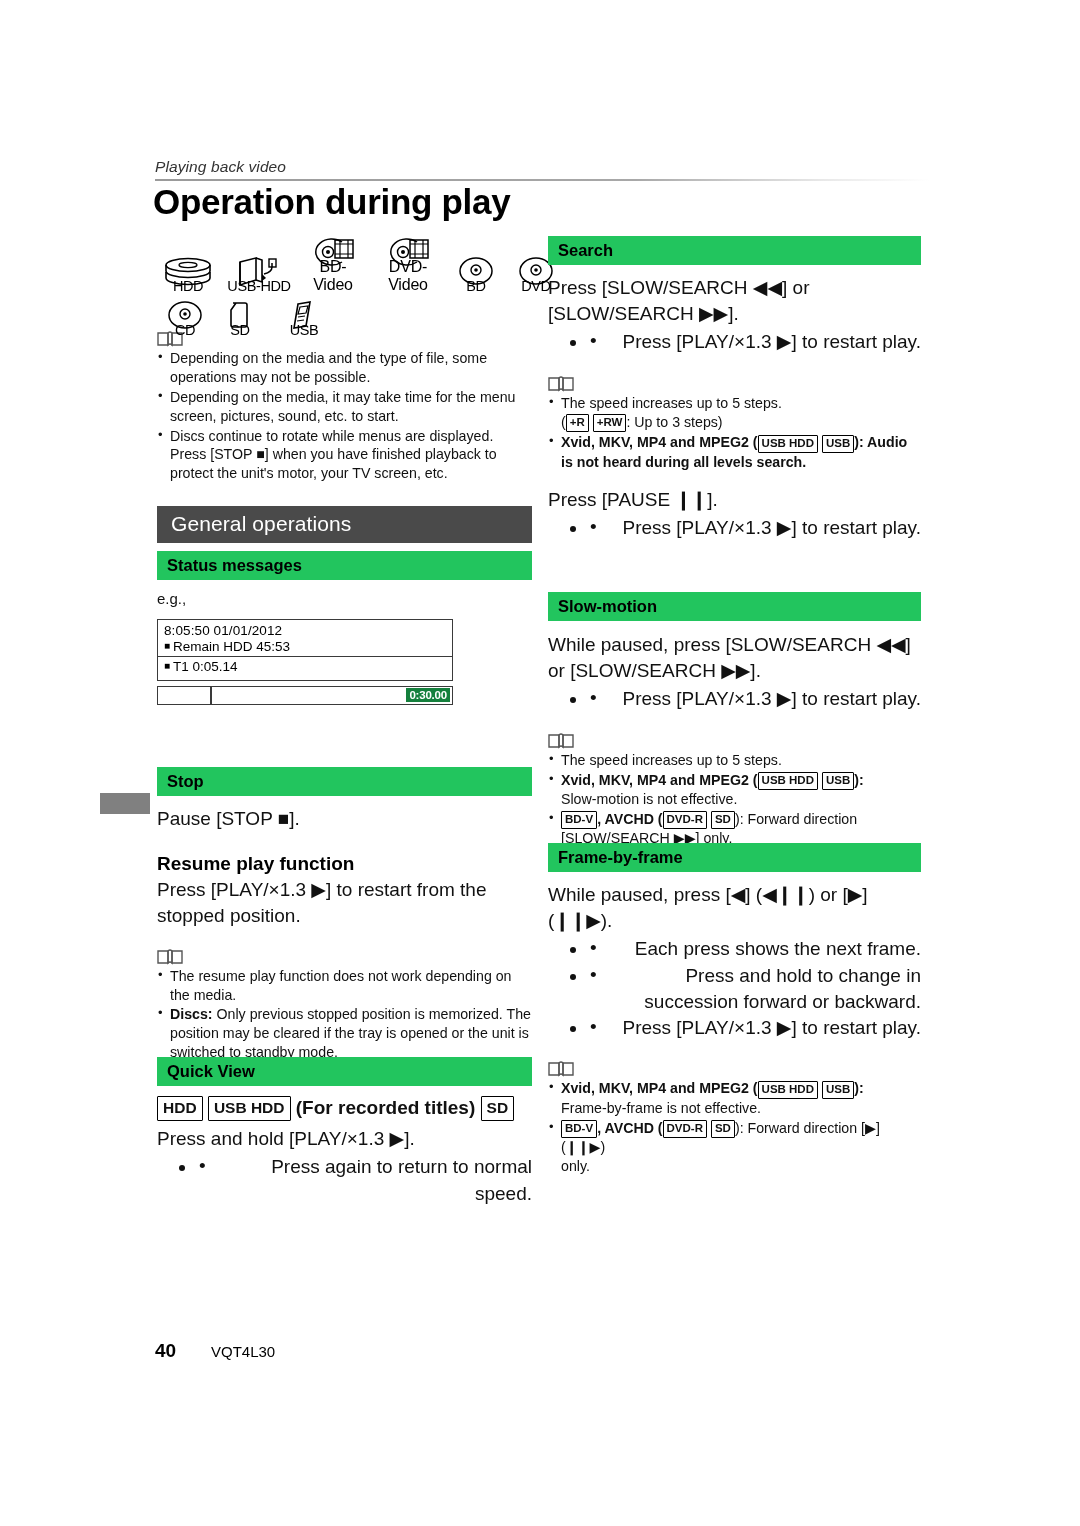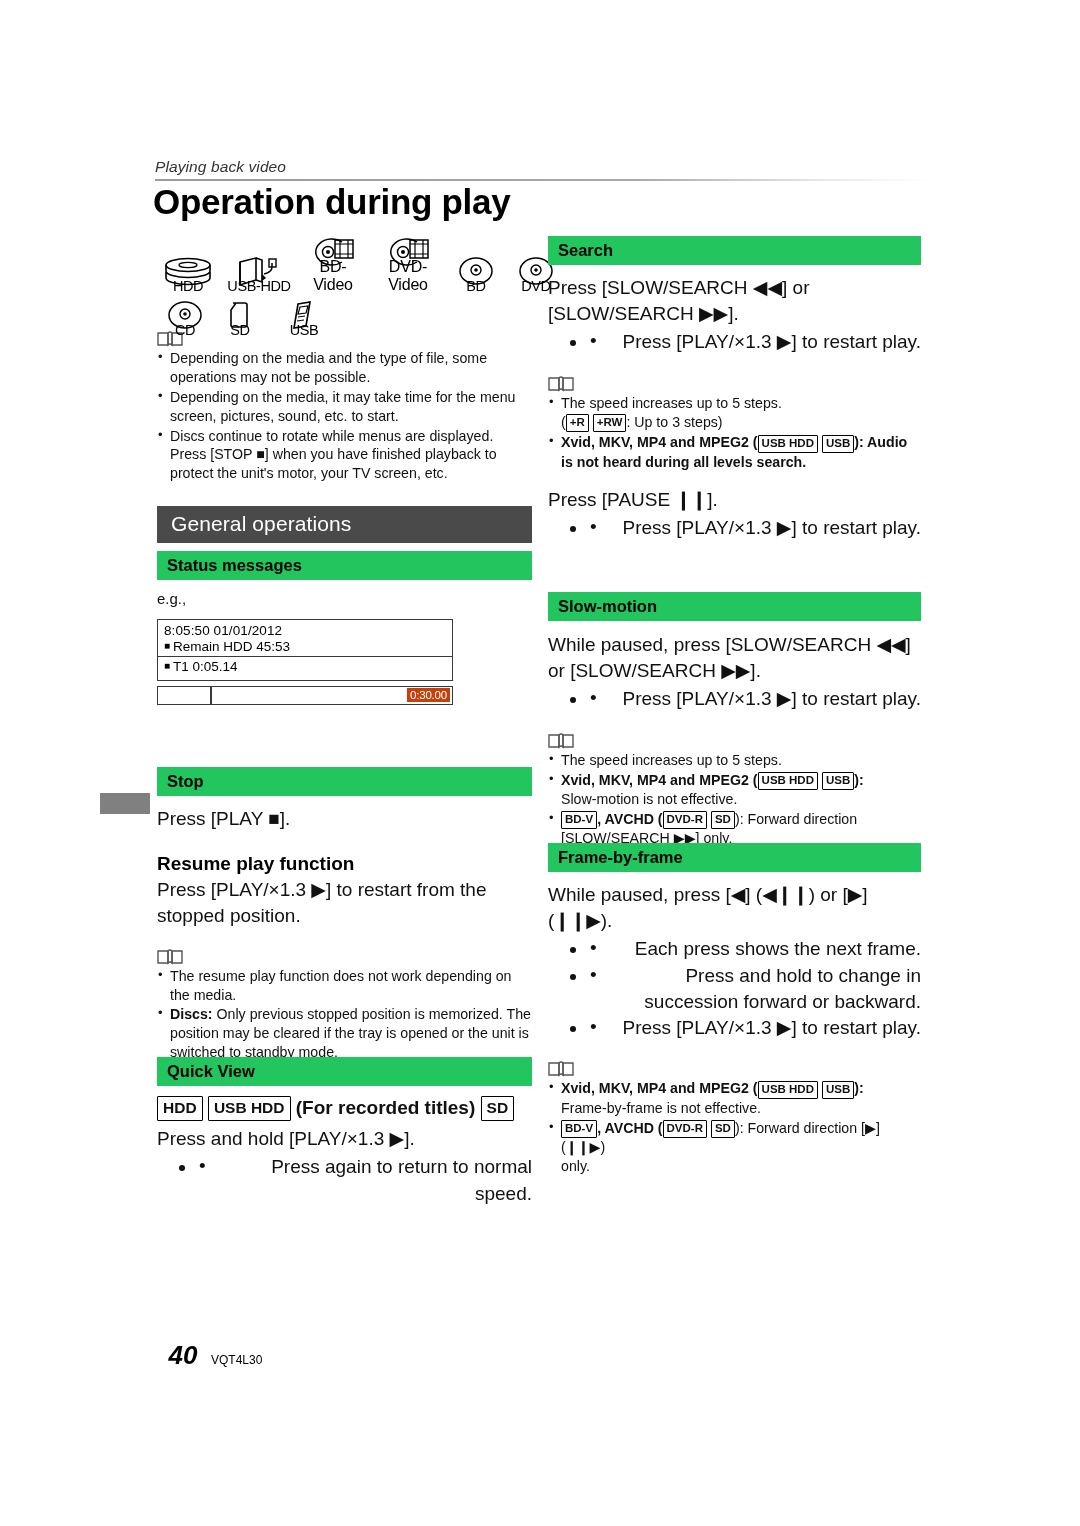--- a/index.html
+++ b/index.html
@@ -195,24 +195,24 @@
   }
   .status-bar .tick {
     position: absolute;
     left: 52px; top: 0; bottom: 0;
     width: 1.5px;
     background: #3a3a3a;
   }
   .status-time {
     position: absolute;
     right: 2px; top: 1.5px;
-    background: #c2410c;
+    background: #15803d;
     color: #ffffff;
     font-size: 11.5px;
-    font-weight: normal;
+    font-weight: bold;
     padding: 0.5px 3px 1px 3px;
     letter-spacing: -0.2px;
     text-align: center;
   }
 
   
   .edge-tab {
     position: absolute;
     left: 100px;
     top: 793px;
@@ -221,29 +221,27 @@
     background: #808080;
   }
 
   
   .footer {
     position: absolute;
     left: 155px;
     top: 1340px;
   }
   .footer .pg {
-    font-size: 26px;
-    font-style: italic;
+    font-size: 19px;
     font-weight: bold;
     display: inline-block;
     width: 56px;
-    text-align: center;
   }
   .footer .code {
-    font-size: 12px;
+    font-size: 15px;
     display: inline-block;
   }
 
   
   .col-left { position: absolute; left: 157px; width: 375px; }
   .col-right { position: absolute; left: 548px; width: 373px; }
 </style>
 </head>
 <body>
 
@@ -399,21 +397,21 @@
     <div class="status-bar">
       <div class="tick"></div>
       <div class="status-time">0:30.00</div>
     </div>
   </div>
 
   <div class="edge-tab"></div>
 
   <div class="col-left" style="top:767px">
     <div class="bar-sub">Stop</div>
-    <div class="copy" style="margin-top:10px">Press [PLAY ■].</div>
+    <div class="copy" style="margin-top:10px">Pause [STOP ■].</div>
 
     <div class="subhead" style="margin-top:21px">Resume play function</div>
     <div class="copy" style="margin-top:2px">Press [PLAY/×1.3 ▶] to restart from the stopped position.</div>
 
     <div class="note" style="margin-top:18px">
       <div>
         <svg class="book-icon" width="26" height="17" viewBox="0 0 26 17">
           <path d="M1 3 h10 v12 h-10 Z" fill="none" stroke="#555" stroke-width="1.4"></path>
           <path d="M15 3 h10 v12 h-10 Z" fill="none" stroke="#555" stroke-width="1.4"></path>
           <path d="M11 3 q2 -2 4 0 v12 q-2 -2 -4 0 Z" fill="none" stroke="#555" stroke-width="1.4"></path>

